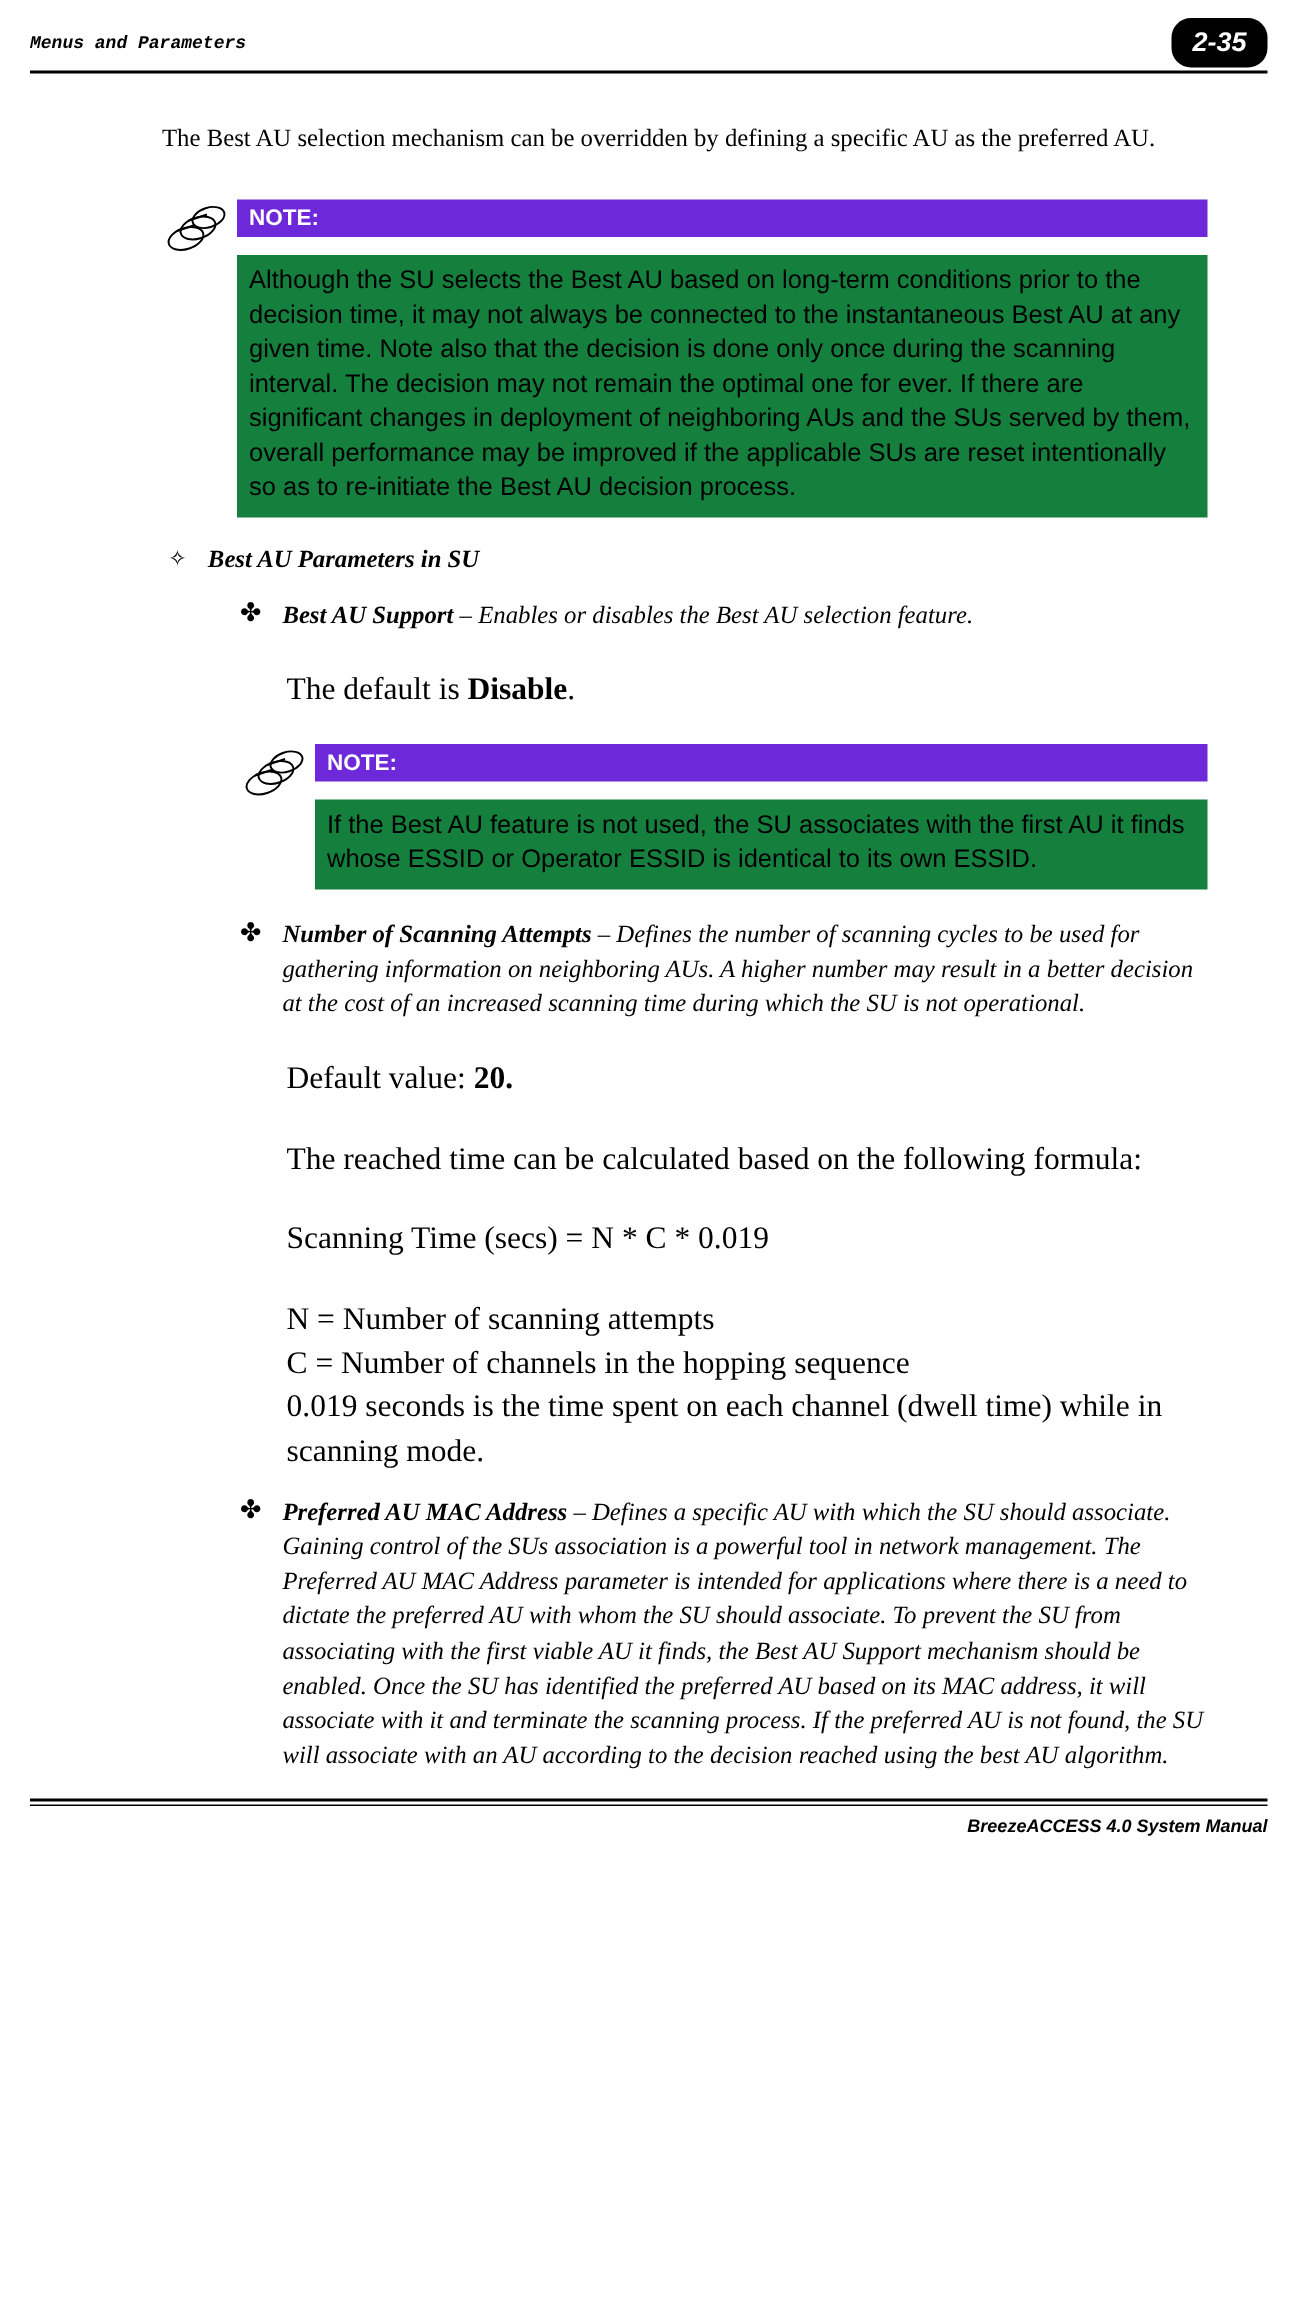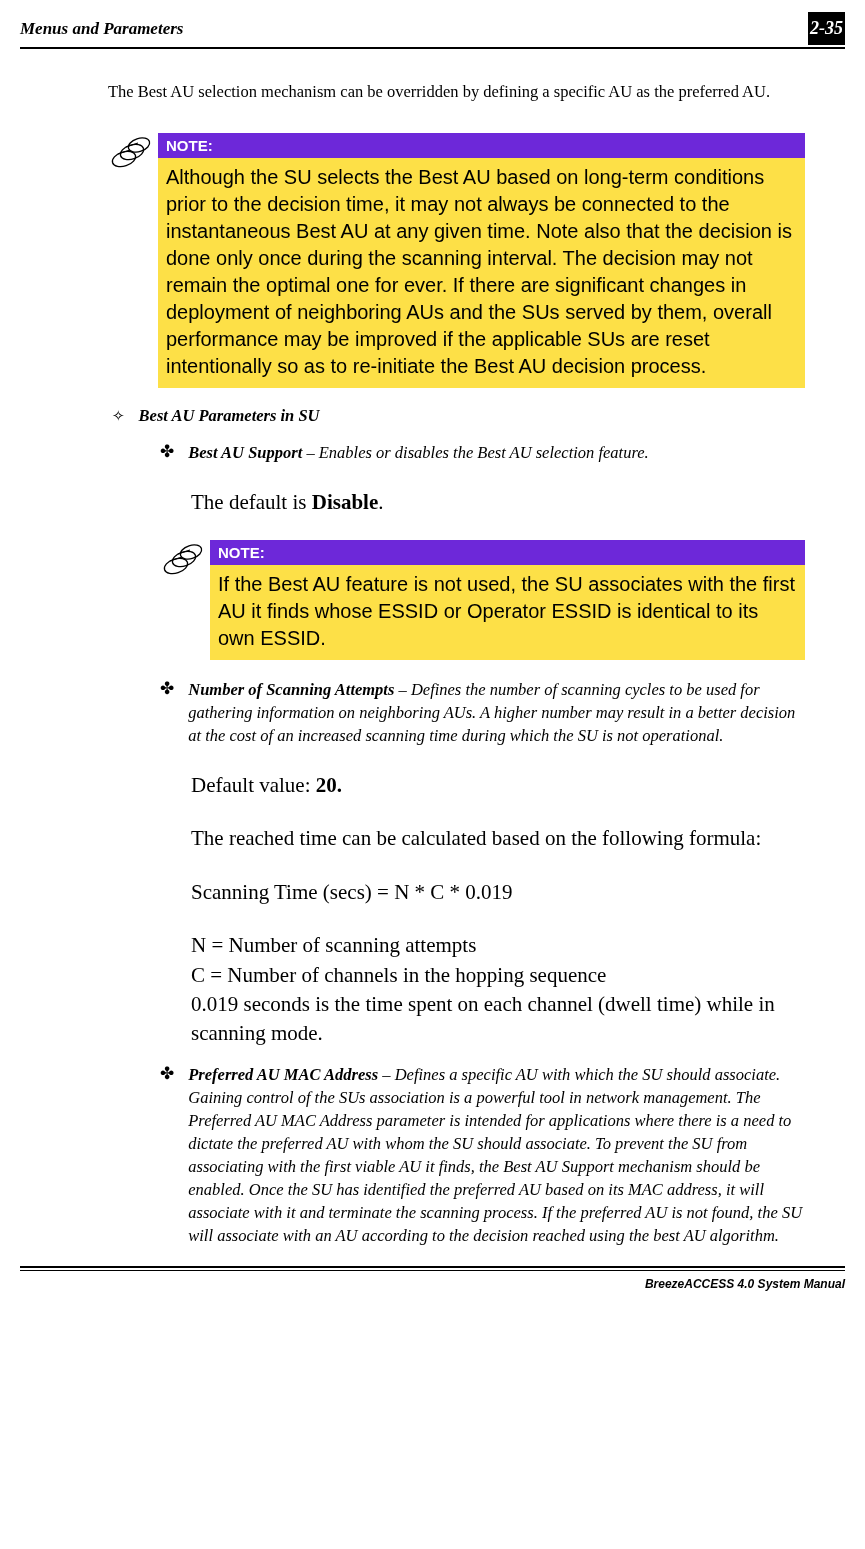--- a/index.html
+++ b/index.html
@@ -1,28 +1,28 @@
 <!DOCTYPE html>
 <html><head>
 <meta charset="utf-8">
 <style>
   * { box-sizing: border-box; margin: 0; padding: 0; }
   body { font-family: 'Bookman Old Style', Georgia, serif; width: 865px; margin: 0 auto; background: #fff; color: #000; }
   .header { display: flex; justify-content: space-between; align-items: center; padding: 12px 20px 0 20px; }
-  .header-left { font-style: italic; font-weight: bold; font-size: 17px; font-family: Liberation Serif, serif; }
-  .header-right { background: #000; color: #fff; font-style: italic; font-weight: bold; padding: 6px 2px; font-size: 18px; font-family: Liberation Serif, serif; }
+  .header-left { font-style: italic; font-weight: bold; font-size: 12px; font-family: Liberation Mono, monospace; }
+  .header-right { background: #000; color: #fff; font-style: italic; font-weight: bold; padding: 6px 14px; font-size: 18px; font-family: Liberation Sans, sans-serif; border-radius: 13px; }
   .header-line { border-bottom: 2px solid #000; margin: 2px 20px 0 20px; }
   .content { padding: 32px 60px 10px 108px; }
   .intro-para { font-size: 16.5px; line-height: 1.35; margin-bottom: 30px; font-family: 'Bookman Old Style', Georgia, serif; }
   .note-wrapper { display: flex; align-items: flex-start; margin-bottom: 18px; }
   .note-wrapper.indent { margin-left: 52px; }
   .note-icon { width: 50px; flex-shrink: 0; padding-top: 2px; }
   .note-box { flex: 1; }
   .note-header { background: #6d28d9; color: #fff; font-family: Arial, sans-serif; font-weight: bold; font-size: 15px; padding: 4px 8px; }
-  .note-body { background: #fde047; font-family: Arial, sans-serif; font-size: 20px; line-height: 1.35; padding: 6px 8px 8px 8px; }
+  .note-body { background: #15803d; font-family: Arial, sans-serif; font-size: 17px; line-height: 1.35; padding: 6px 8px 8px 8px; margin-top: 12px; }
   .section-bullet { display: flex; align-items: flex-start; margin: 14px 0 14px 4px; }
   .diamond { font-size: 15px; margin-right: 14px; line-height: 1.4; }
   .section-title { font-weight: bold; font-style: italic; font-size: 16.5px; font-family: 'Bookman Old Style', Georgia, serif; }
   .sub-item { margin: 14px 0 0 52px; }
   .sub-row { display: flex; align-items: flex-start; }
   .cross { font-size: 17px; margin-right: 14px; line-height: 1.3; flex-shrink: 0; }
   .sub-text { font-size: 16.5px; line-height: 1.4; font-family: 'Bookman Old Style', Georgia, serif; font-style: italic; }
   .sub-text b { font-weight: bold; }
   .indent-block { margin-left: 31px; margin-top: 24px; font-size: 21px; line-height: 1.4; font-family: 'Bookman Old Style', Georgia, serif; }
   .footer-line { border-top: 2px solid #000; margin: 8px 20px 0 20px; }

